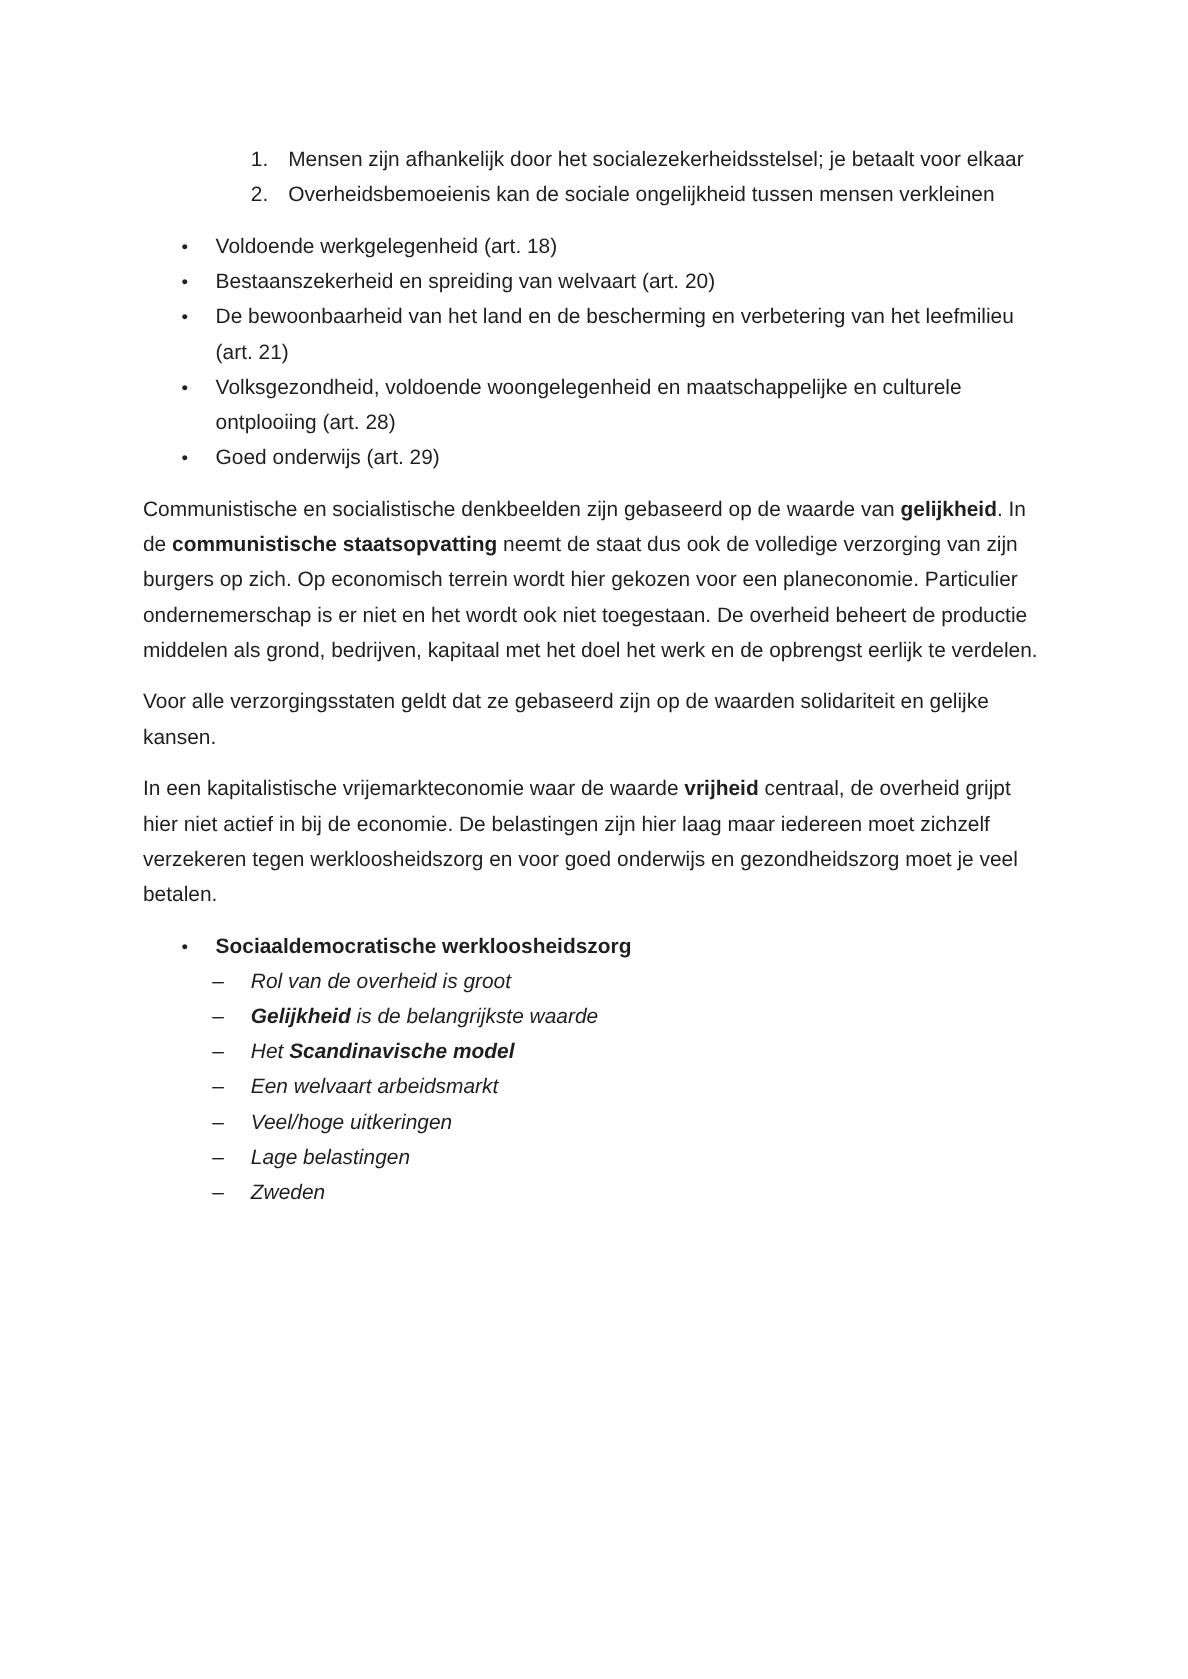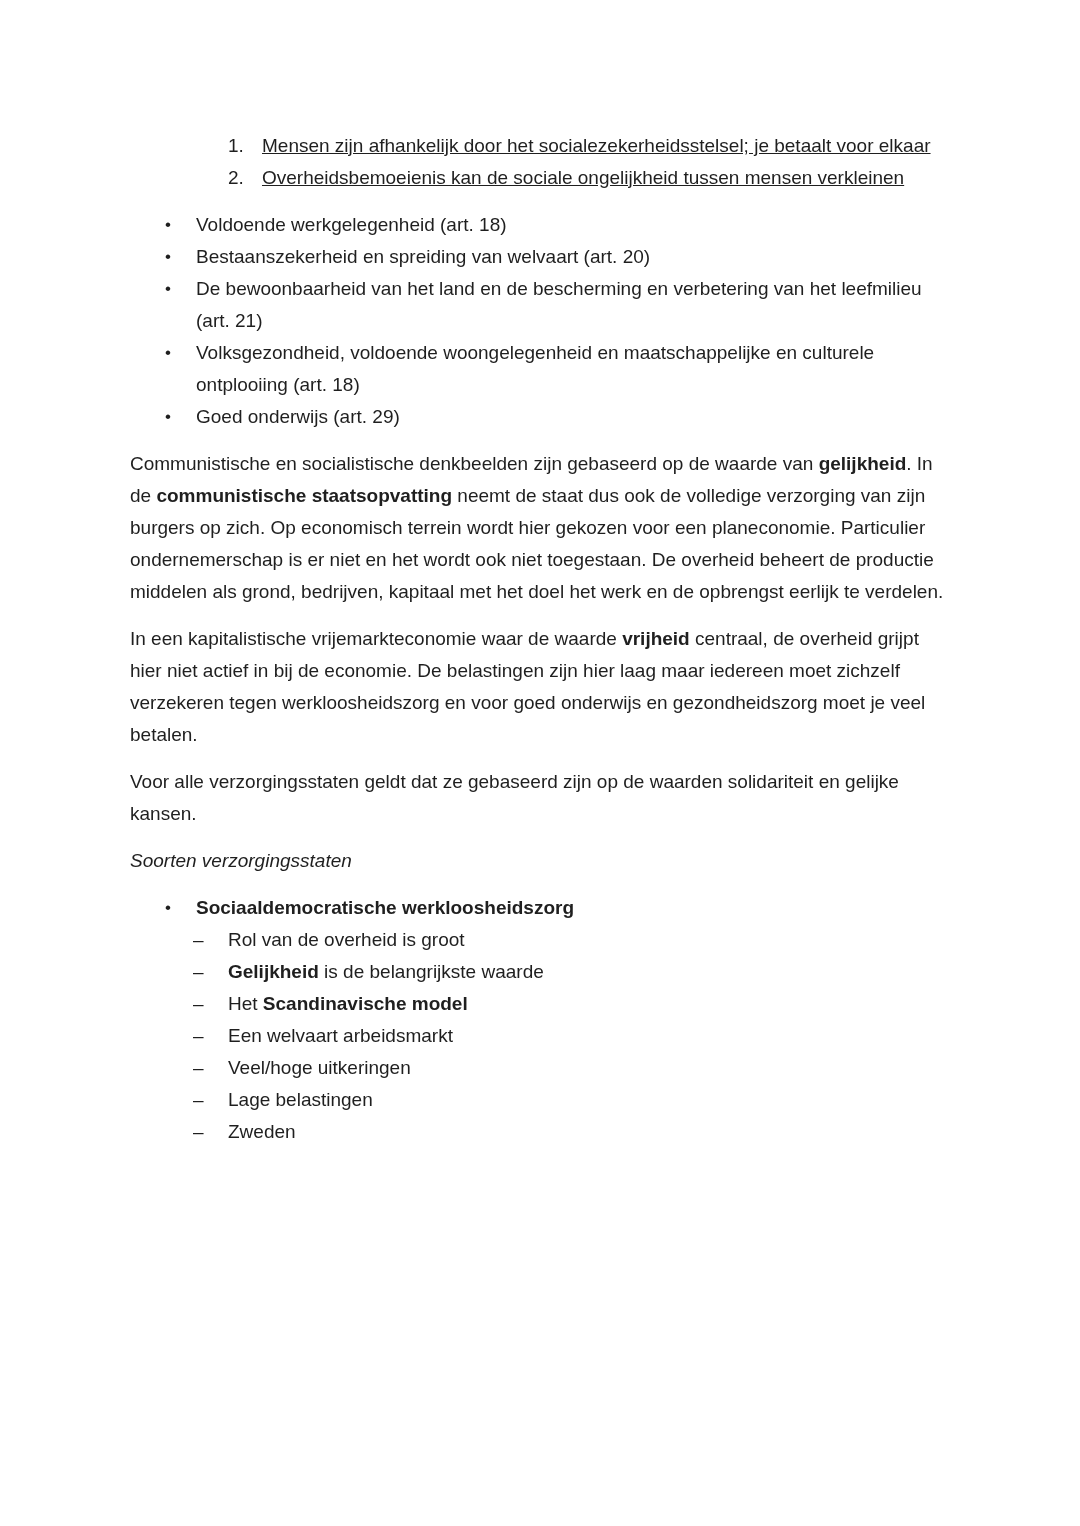--- a/index.html
+++ b/index.html
@@ -31,21 +31,21 @@
   .num-list {
     margin: 0 0 15px 98px;
   }
   .num-item {
     display: flex;
     align-items: flex-start;
   }
   .num-marker {
     flex: 0 0 34px;
   }
-  .num-text { flex: 1; text-decoration: underline; }
+  .num-text { flex: 1; }
 
   
   .bullet-list {
     margin: 0 0 15px 35px;
   }
   .bullet-item {
     display: flex;
     align-items: flex-start;
   }
   .bullet-marker {
@@ -58,21 +58,21 @@
   .dash-list {
     margin: 0 0 0 28px;
   }
   .dash-item {
     display: flex;
     align-items: flex-start;
   }
   .dash-marker {
     flex: 0 0 35px;
   }
-  .dash-text { flex: 1; }
+  .dash-text { flex: 1; font-style: italic; }
 
   .welfare-block {
     margin: 0 0 15px 35px;
   }
 </style>
 </head>
 <body>
 
 <div class="page">
 
@@ -96,36 +96,35 @@
     <div class="bullet-item">
       <span class="bullet-marker">•</span>
       <span class="bullet-text">Bestaanszekerheid en spreiding van welvaart (art. 20)</span>
     </div>
     <div class="bullet-item">
       <span class="bullet-marker">•</span>
       <span class="bullet-text">De bewoonbaarheid van het land en de bescherming en verbetering van het leefmilieu (art. 21)</span>
     </div>
     <div class="bullet-item">
       <span class="bullet-marker">•</span>
-      <span class="bullet-text">Volksgezondheid, voldoende woongelegenheid en maatschappelijke en culturele ontplooiing (art. 18)</span>
+      <span class="bullet-text">Volksgezondheid, voldoende woongelegenheid en maatschappelijke en culturele ontplooiing (art. 28)</span>
     </div>
     <div class="bullet-item">
       <span class="bullet-marker">•</span>
       <span class="bullet-text">Goed onderwijs (art. 29)</span>
     </div>
   </div>
 
 
   <p><span>Communistische en socialistische denkbeelden zijn gebaseerd op de waarde van </span><span class="b">gelijkheid</span><span>. In de </span><span class="b">communistische staatsopvatting</span><span> neemt de staat dus ook de volledige verzorging van zijn burgers op zich. Op economisch terrein wordt hier gekozen voor een planeconomie. Particulier ondernemerschap is er niet en het wordt ook niet toegestaan. De overheid beheert de productie middelen als grond, bedrijven, kapitaal met het doel het werk en de opbrengst eerlijk te verdelen.</span></p>
 
+  <p>Voor alle verzorgingsstaten geldt dat ze gebaseerd zijn op de waarden solidariteit en gelijke kansen.</p>
+
   <p><span>In een kapitalistische vrijemarkteconomie waar de waarde </span><span class="b">vrijheid</span><span> centraal, de overheid grijpt hier niet actief in bij de economie. De belastingen zijn hier laag maar iedereen moet zichzelf verzekeren tegen werkloosheidszorg en voor goed onderwijs en gezondheidszorg moet je veel betalen.</span></p>
 
-  <p>Voor alle verzorgingsstaten geldt dat ze gebaseerd zijn op de waarden solidariteit en gelijke kansen.</p>
-
-  <p class="italic">Soorten verzorgingsstaten</p>
 
   <div class="welfare-block">
     <div class="bullet-item">
       <span class="bullet-marker">•</span>
       <span class="bullet-text b">Sociaaldemocratische werkloosheidszorg</span>
     </div>
     <div class="dash-list">
       <div class="dash-item">
         <span class="dash-marker">–</span>
         <span class="dash-text"><span>Rol van de overheid is groot</span></span>

